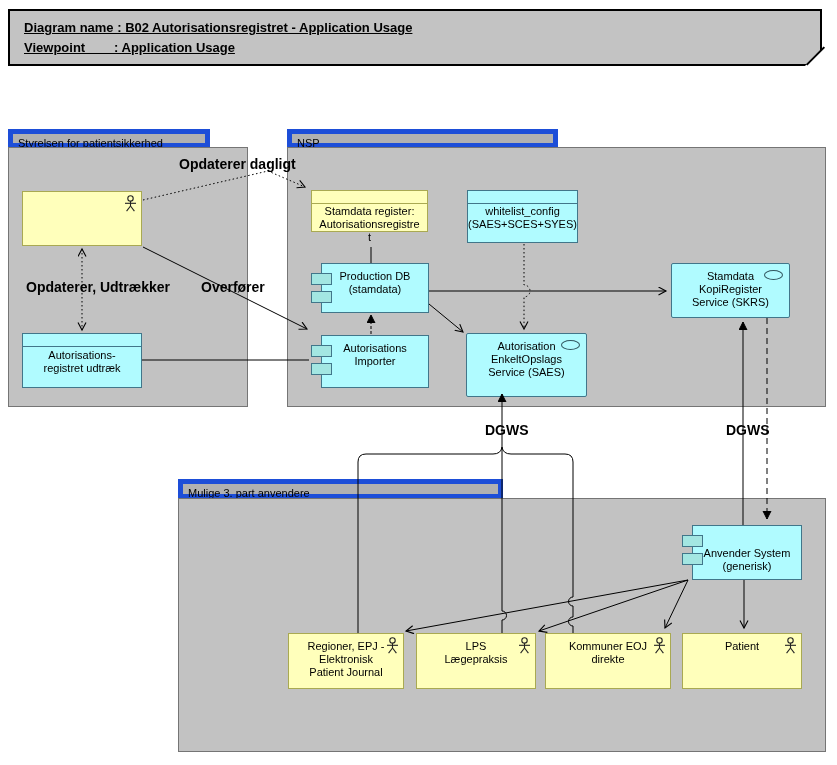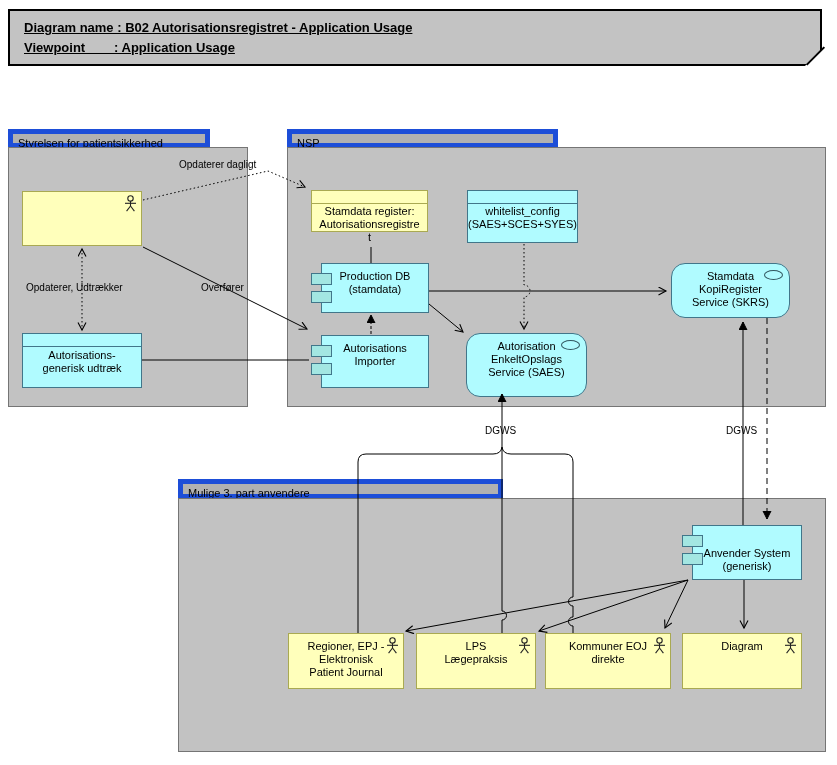--- a/index.html
+++ b/index.html
@@ -18,36 +18,36 @@
   
   .group-body{position:absolute;background:#c2c2c2;border:1px solid #757575;box-sizing:border-box;}
   .group-tab{position:absolute;background:#b1b1b1;border:5px solid #1d4ed8;box-sizing:border-box;
              font-size:11px;line-height:16px;padding:1px 0 0 5px;}
 
   
   .node{position:absolute;box-sizing:border-box;font-size:11px;line-height:13px;
         text-align:center;z-index:2;}
   .yellow{background:#ffffbb;border:1px solid #a9a952;}
   .cyan{background:#b0fbff;border:1px solid #41768a;}
-  .rounded{border-radius:14px;}
+  .rounded{border-radius:2px;}
   .lbl{display:block;white-space:pre-line;padding-top:6px;}
   .lbl-obj{padding-top:15px;}
   .band{position:absolute;left:0;right:0;top:0;height:12px;}
   .band-y{border-bottom:1px solid #a9a952;}
   .band-c{border-bottom:1px solid #41768a;}
   .ctab{position:absolute;left:-11px;width:21px;height:12px;background:#a3e6e2;
         border:1px solid #41768a;box-sizing:border-box;}
   .ctab1{top:9px;} .ctab2{top:27px;}
   .oval{position:absolute;right:6px;top:6px;width:19px;height:10px;border:1.5px solid #31565f;
         border-radius:50%;box-sizing:border-box;}
   .actor-ic{position:absolute;right:4px;top:3px;}
 
   
   .edges{position:absolute;left:0;top:0;z-index:10;pointer-events:none;}
-  .edge-label{position:absolute;font-size:10px;line-height:13px;white-space:nowrap;z-index:12;}
+  .edge-label{position:absolute;font-size:14px;line-height:13px;white-space:nowrap;z-index:12;font-weight:bold;}
 </style>
 </head>
 <body>
 
 <div class="canvas">
 
   <div class="title-box">
     <div class="title-line">Diagram name : B02 Autorisationsregistret - Application Usage</div>
     <div class="title-line">Viewpoint        : Application Usage</div>
   </div>
@@ -76,21 +76,21 @@
         <line x1="1" y1="8.3" x2="12" y2="8.3"></line>
           <line x1="6.5" y1="11" x2="2.6" y2="16.2"></line>
         <line x1="6.5" y1="11" x2="10.4" y2="16.2"></line>
       </g>
     </svg>
   </div>
 
   <div class="node cyan" style="left:22px;top:333px;width:120px;height:55px">
     <span class="band band-c"></span>
     <span class="lbl lbl-obj">Autorisations-
-generisk udtræk</span>
+registret udtræk</span>
   </div>
 
   <div class="node yellow" style="left:311px;top:190px;width:117px;height:42px">
     <span class="band band-y"></span>
     <span class="lbl" style="padding-top:14px">Stamdata register:
 Autorisationsregistre
 t</span>
   </div>
 
   <div class="node cyan" style="left:467px;top:190px;width:111px;height:53px">
@@ -171,21 +171,21 @@
         <circle cx="6.5" cy="3.4" r="2.7"></circle>
           <line x1="6.5" y1="6.1" x2="6.5" y2="11"></line>
         <line x1="1" y1="8.3" x2="12" y2="8.3"></line>
           <line x1="6.5" y1="11" x2="2.6" y2="16.2"></line>
         <line x1="6.5" y1="11" x2="10.4" y2="16.2"></line>
       </g>
     </svg>
   </div>
 
   <div class="node yellow" style="left:682px;top:633px;width:120px;height:56px">
-    <span class="lbl">Diagram</span>
+    <span class="lbl">Patient</span>
     <svg class="actor-ic" width="13" height="17" viewBox="0 0 13 17">
       <g stroke="#222" stroke-width="1.1" fill="none">
         <circle cx="6.5" cy="3.4" r="2.7"></circle>
           <line x1="6.5" y1="6.1" x2="6.5" y2="11"></line>
         <line x1="1" y1="8.3" x2="12" y2="8.3"></line>
           <line x1="6.5" y1="11" x2="2.6" y2="16.2"></line>
         <line x1="6.5" y1="11" x2="10.4" y2="16.2"></line>
       </g>
     </svg>
   </div>

